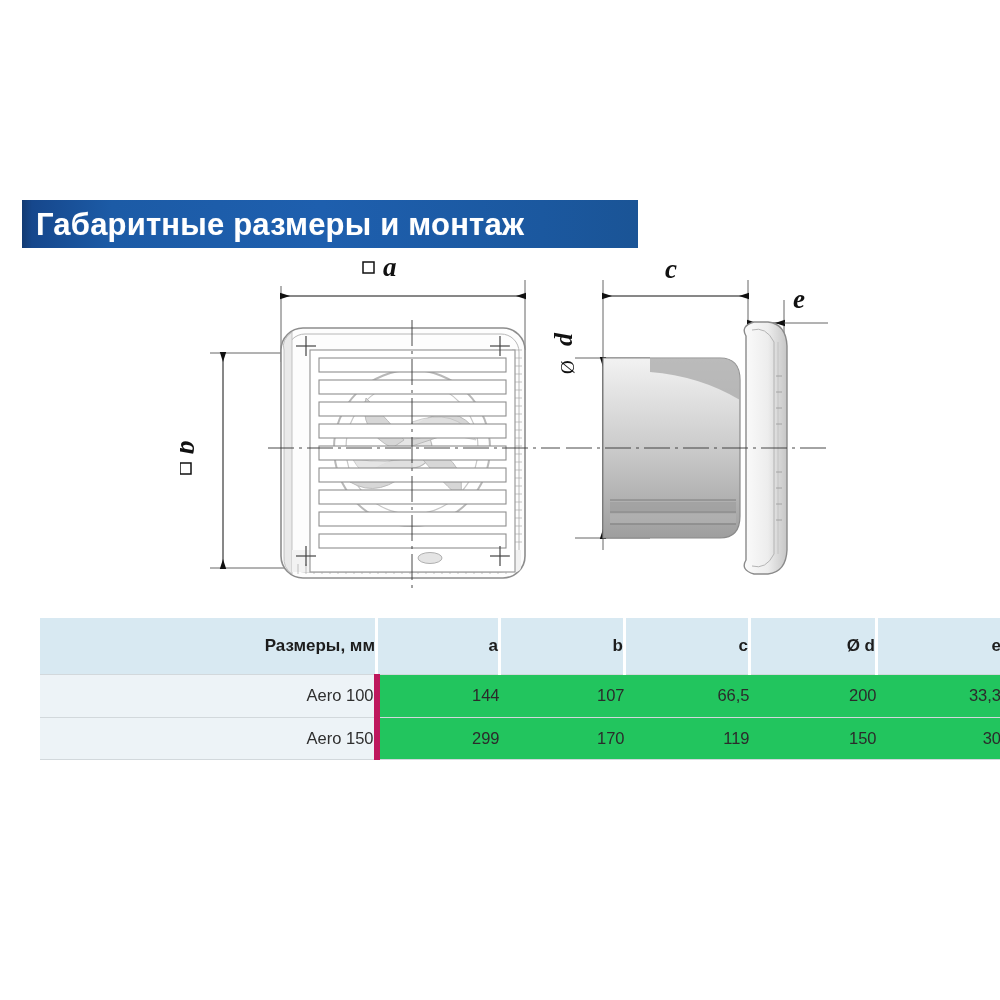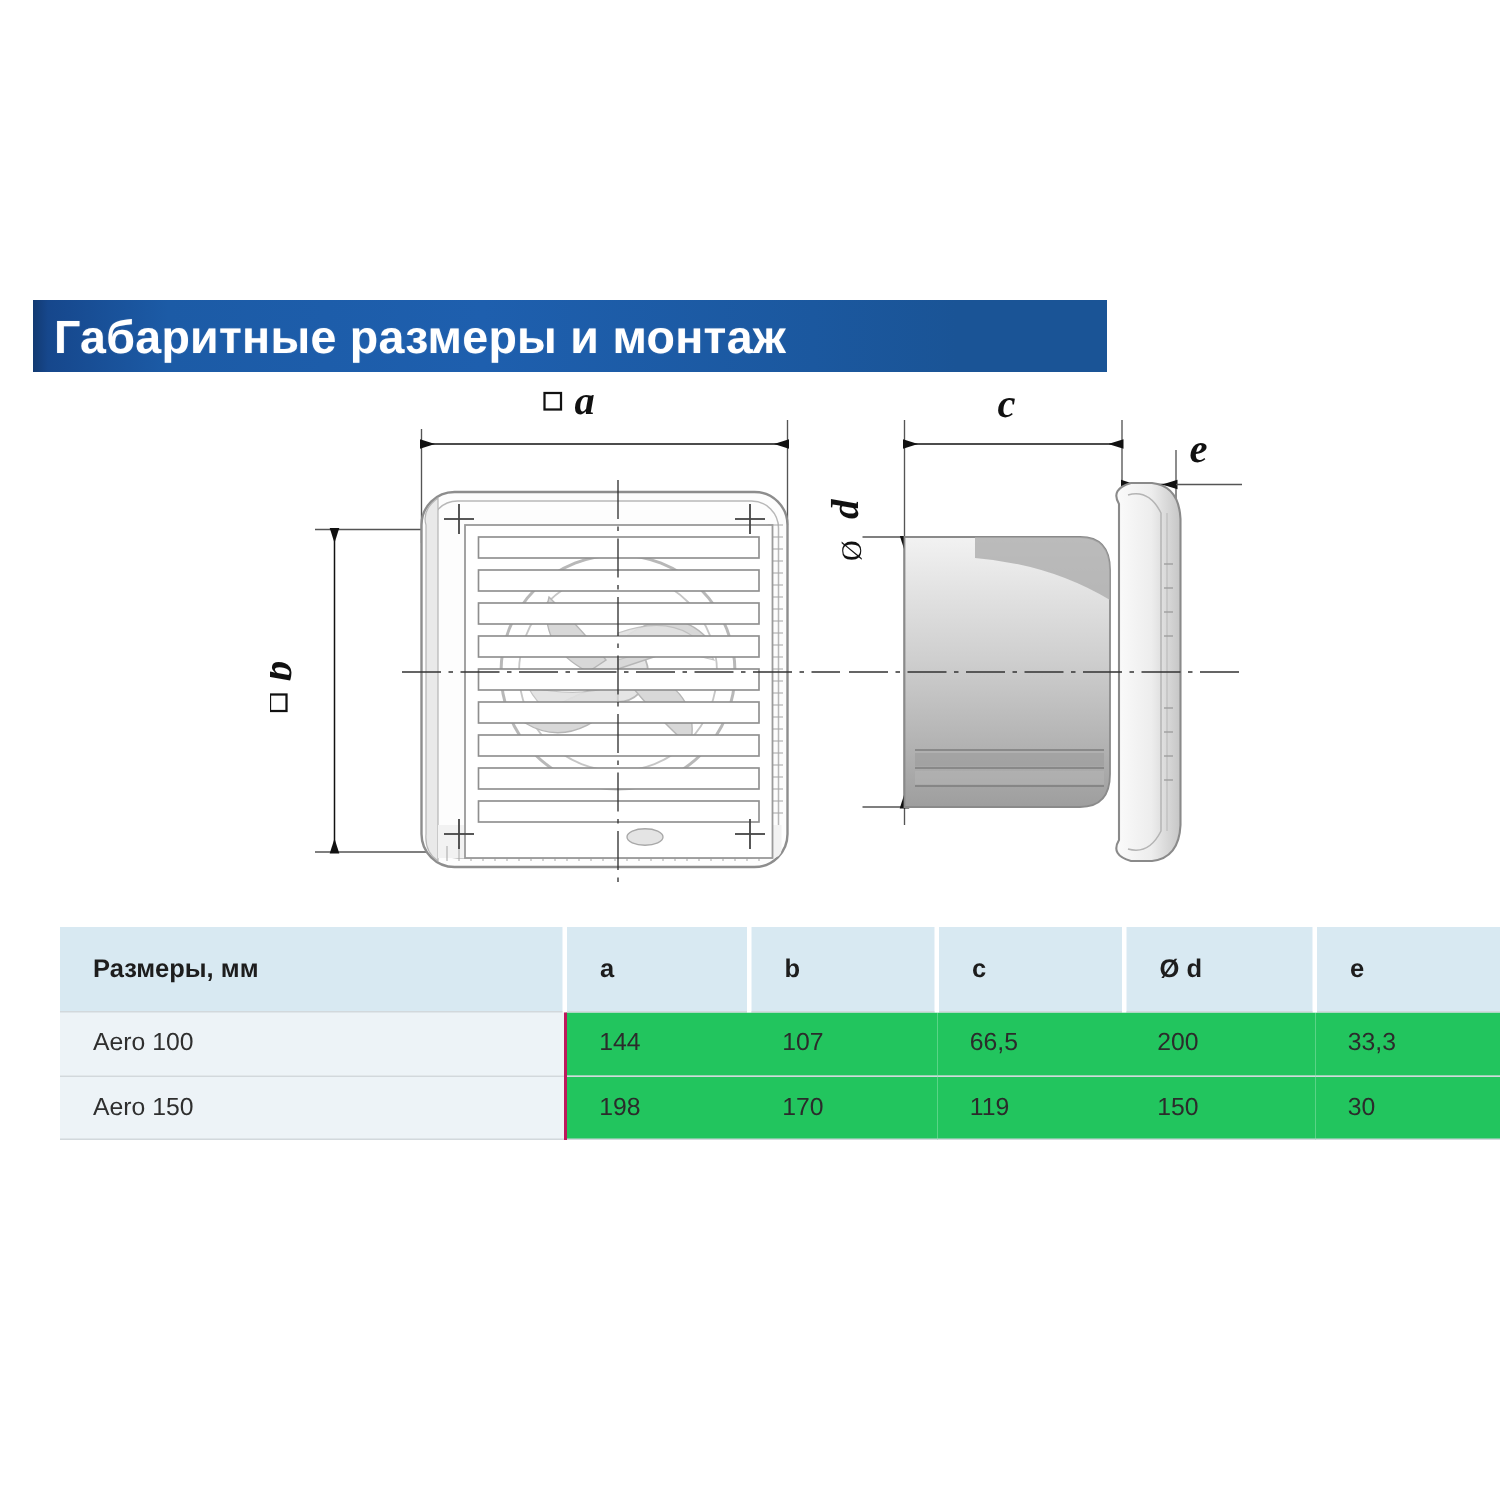--- a/index.html
+++ b/index.html
@@ -13,21 +13,21 @@
     position: relative;
     font-family: "Liberation Sans", sans-serif;
     overflow: hidden;
   }
 
   
   #title-banner {
     position: absolute;
     left: 22px;
     top: 200px;
-    width: 716px;
+    width: 616px;
     height: 48px;
     background: linear-gradient(to right,
         #123a72 0px, #16478c 10px, #1c5ba6 90px,
         #1e5fae 300px, #1b589f 520px, #1a5496 616px);
     display: flex;
     align-items: center;
     box-sizing: border-box;
     padding-left: 14px;
   }
   #title-banner .title-text {
@@ -53,21 +53,21 @@
   
   #spec-table {
     position: absolute;
     left: 40px;
     top: 618px;
     width: 946px;
     border-collapse: collapse;
     table-layout: fixed;
   }
   #spec-table td, #spec-table th {
-    text-align: left;
+    text-align: right;
     font-size: 16.5px;
     color: #2b2b2b;
     padding: 0;
     vertical-align: middle;
     font-weight: normal;
   }
   #spec-table thead th {
     height: 56px;
     background: #d8e9f2;
     font-weight: bold;
@@ -80,21 +80,21 @@
   #spec-table thead th.col-name .hcell { padding-left: 22px; }
 
   #spec-table tbody tr { height: 42.5px; }
   #spec-table tbody td {
     border-top: 1px solid #d2d8dc;
     background: #22c55e;
   }
   #spec-table tbody tr:last-child td { border-bottom: 1px solid #d2d8dc; }
   #spec-table tbody td.col-name {
     background: #edf3f7;
-    border-right: 2px solid #be185d;
+    border-right: 6px solid #be185d;
     margin-top: 20px;
   }
   #spec-table tbody td .cell { padding-left: 22px; }
   #spec-table tbody td.col-name .cell { padding-left: 22px; color: #2f2f2f; }
 
   
   .col-name { width: 335px; }
   .col-a { width: 120px; }
   .col-b { width: 122px; }
   .col-c { width: 122px; }
@@ -372,21 +372,21 @@
       </td>
       <td class="col-e">
         <div class="cell">33,3</div>
       </td>
     </tr>
     <tr>
       <td class="col-name">
         <div class="cell">Aero 150</div>
       </td>
       <td class="col-a">
-        <div class="cell">198</div>
+        <div class="cell">299</div>
       </td>
       <td class="col-b">
         <div class="cell">170</div>
       </td>
       <td class="col-c">
         <div class="cell">119</div>
       </td>
       <td class="col-d">
         <div class="cell">150</div>
       </td>

